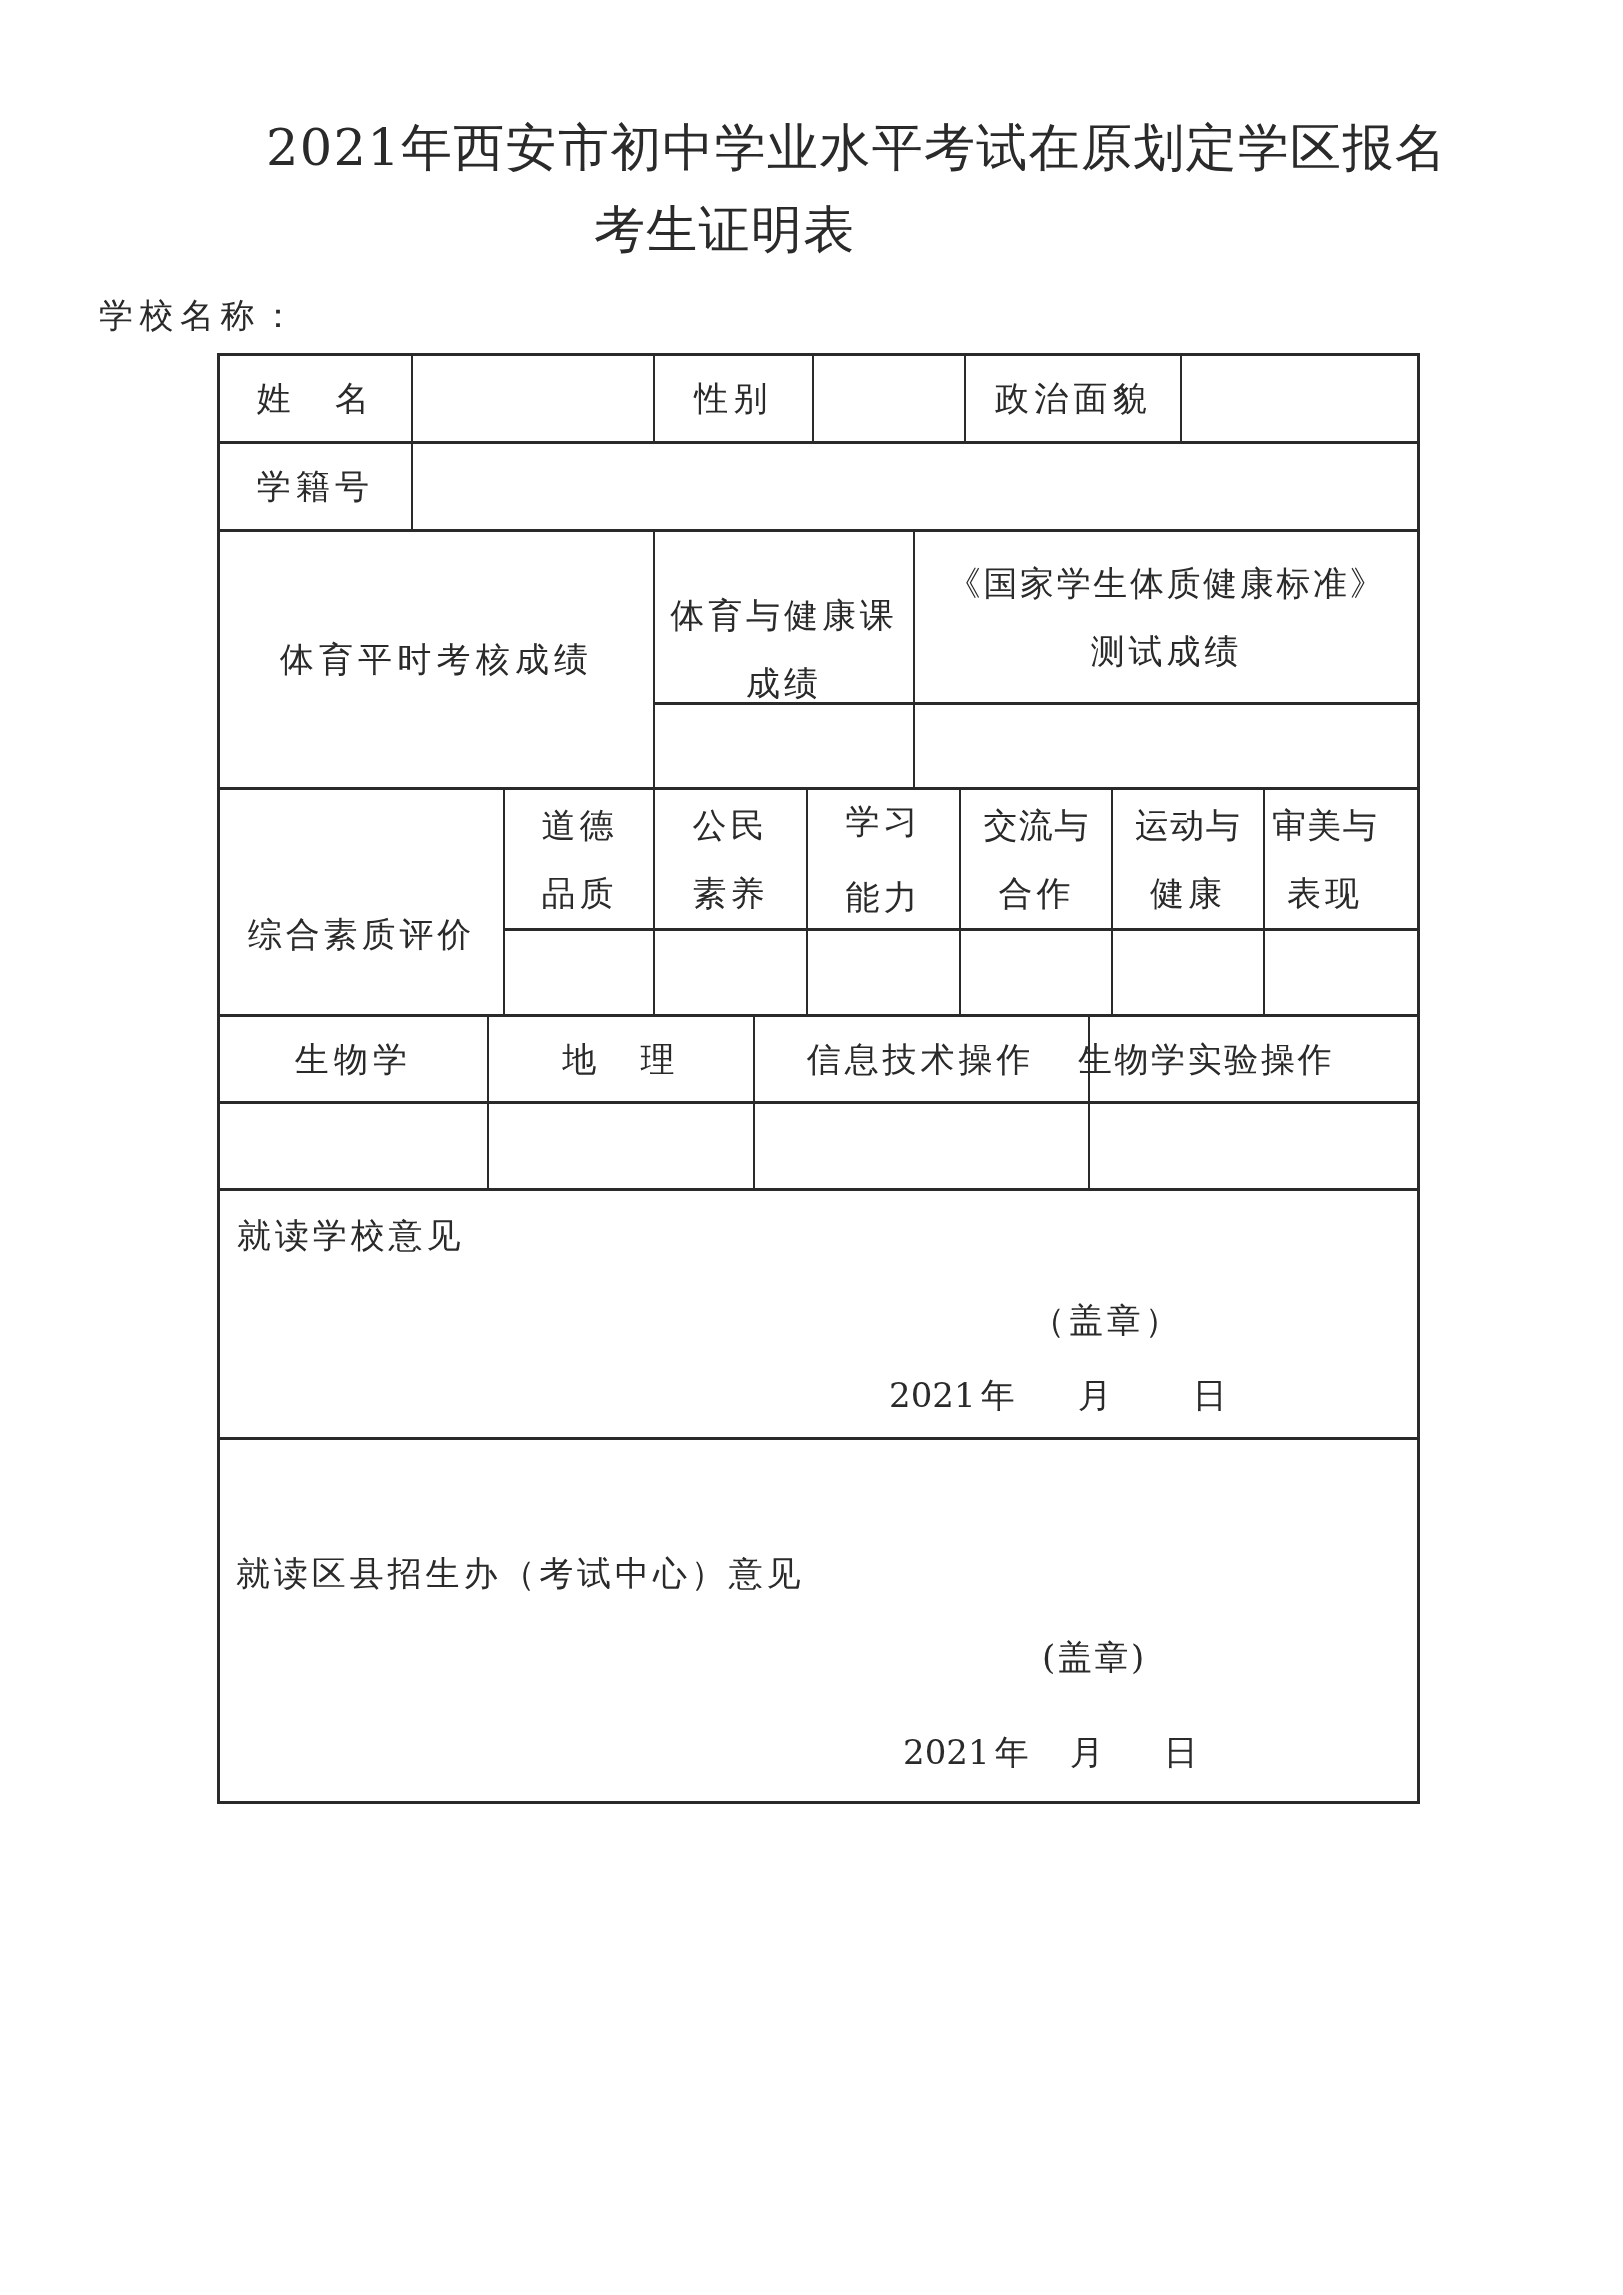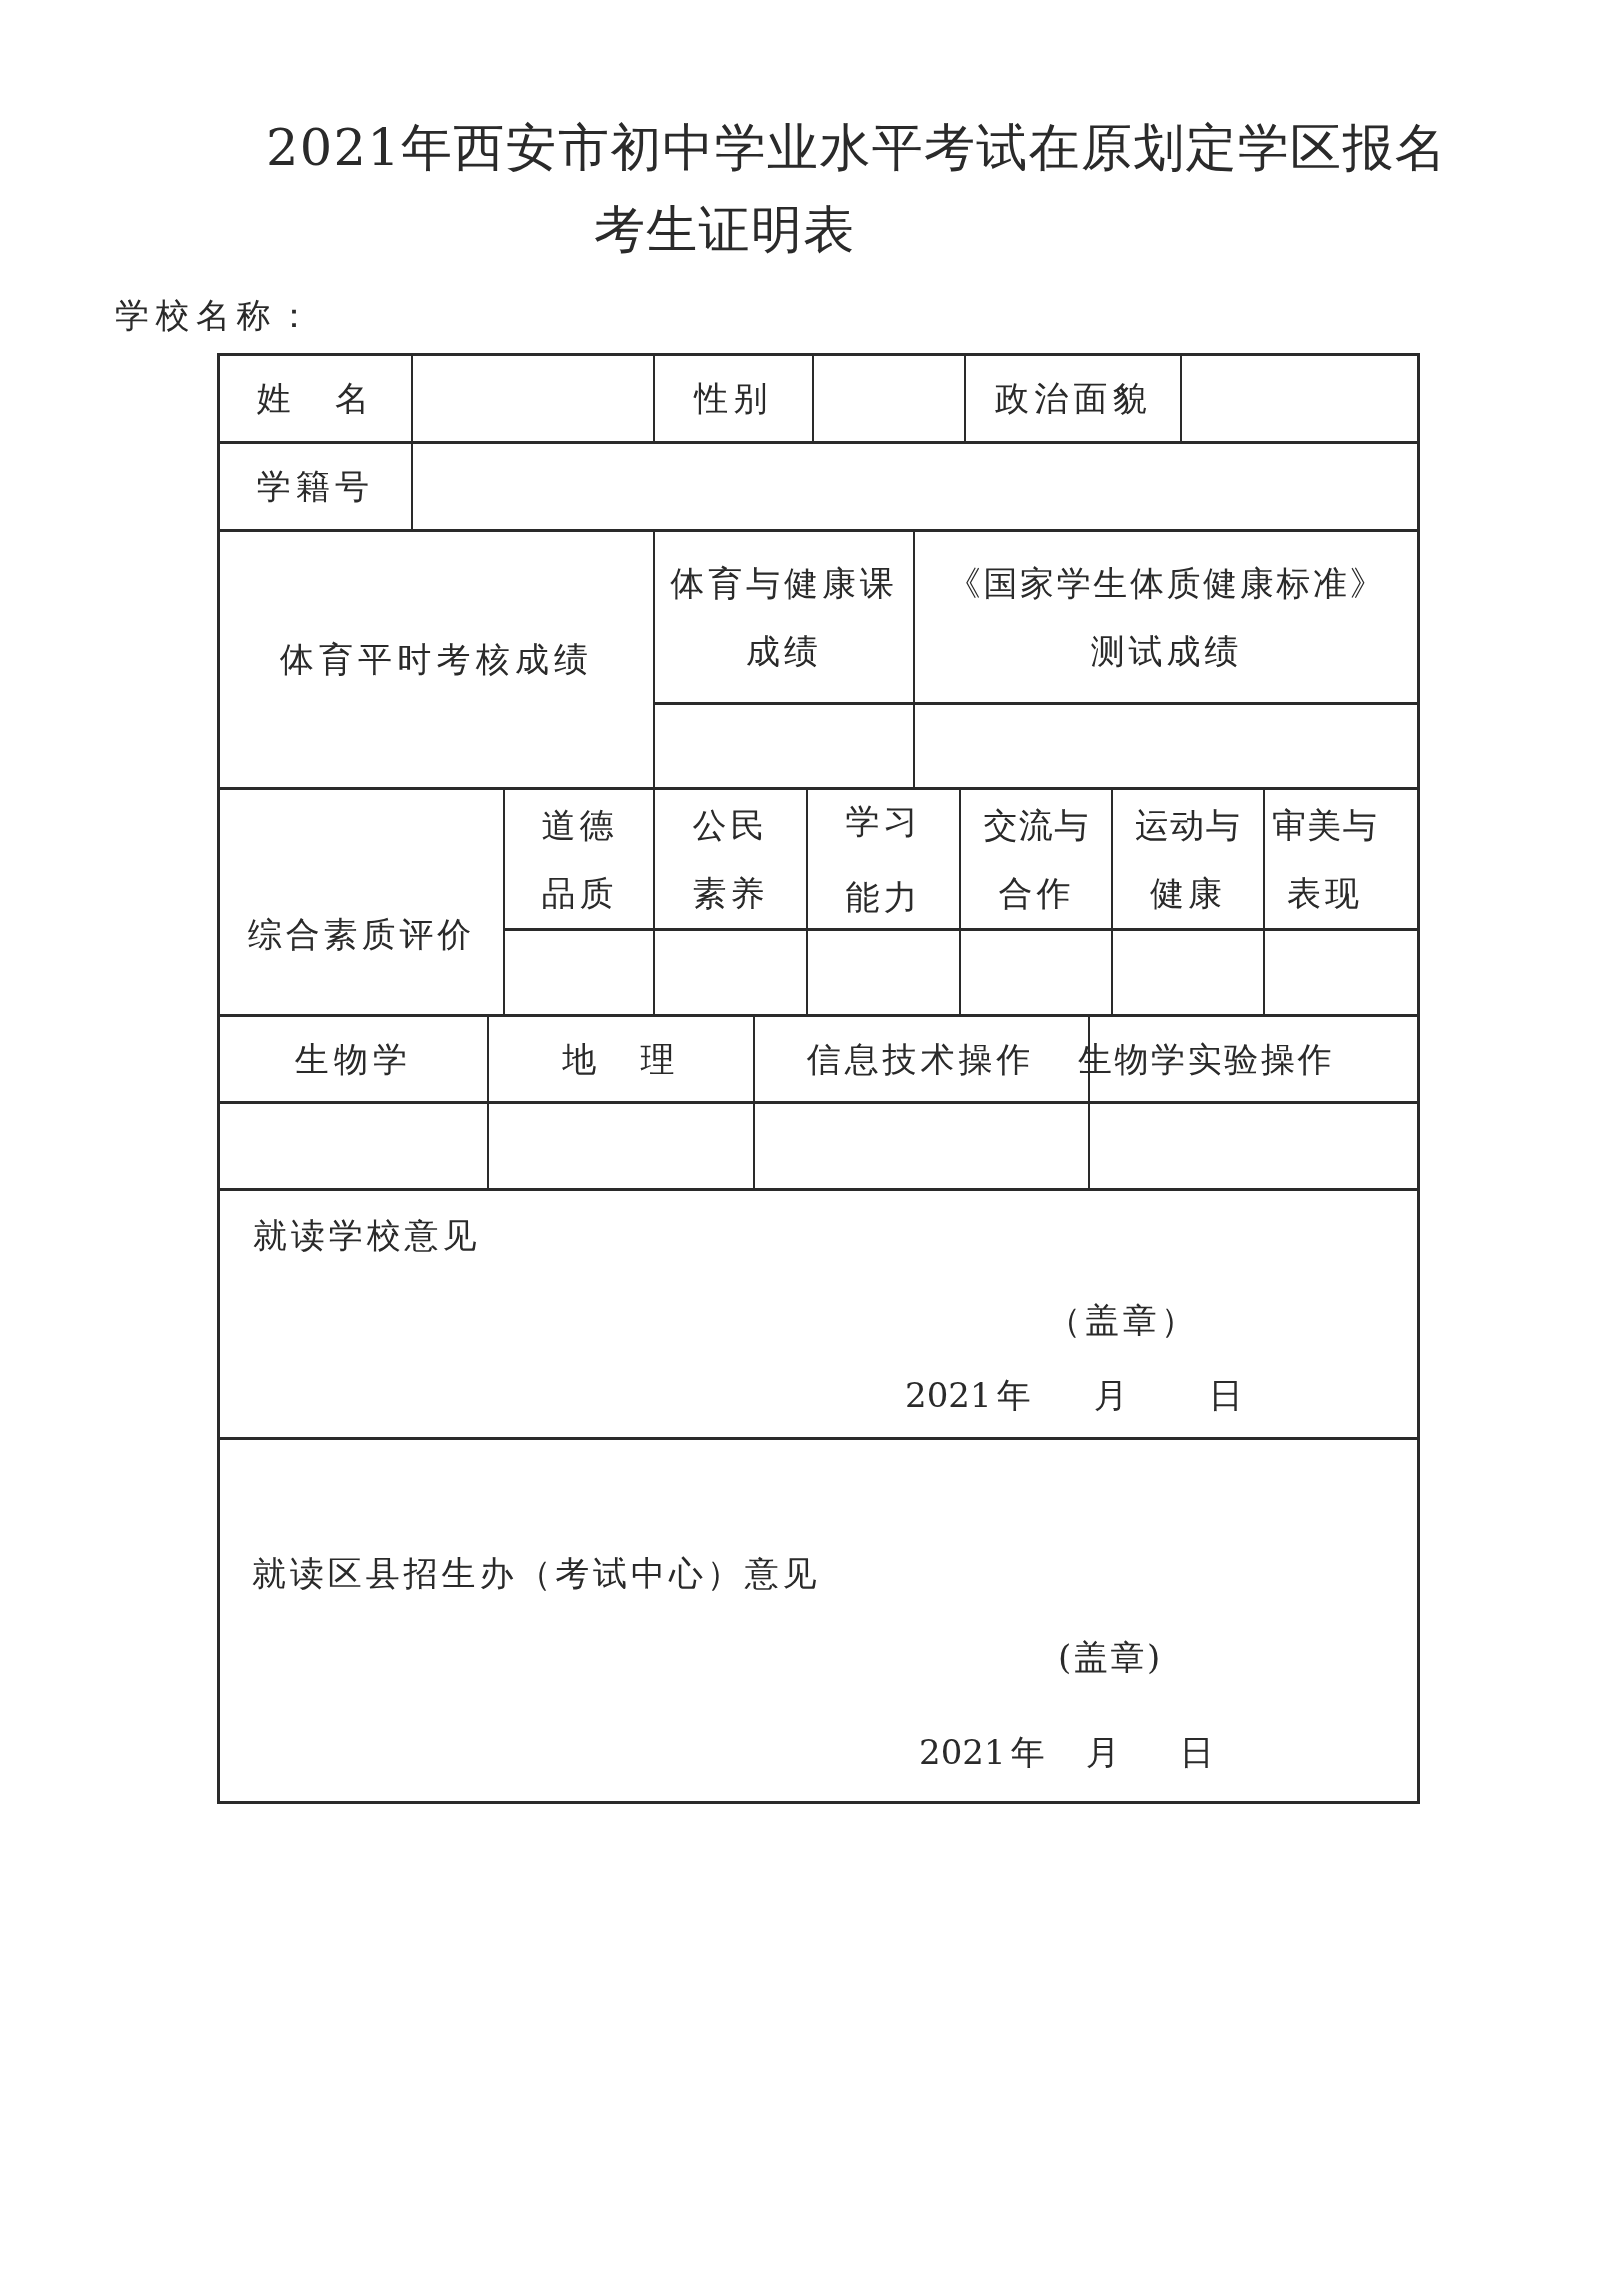--- a/index.html
+++ b/index.html
@@ -1,20 +1,20 @@
 <!DOCTYPE html>
 <html style="font-size:10.5px"><head>
 <meta charset="utf-8">
 <style>
   html, body { margin:0; padding:0; background:#ffffff; }
   body { width:1623px; height:2295px; position:relative; overflow:hidden;
          font-family: "DejaVu Serif", "Liberation Serif", serif; color:#2a2a2a; }
   .abs { position:absolute; }
   .title { font-size:51px; letter-spacing:1.3px; white-space:nowrap; line-height:1; }
-  .label { font-size:34px; letter-spacing:6.5px; white-space:nowrap; line-height:1;margin-left:16px; }
+  .label { font-size:34px; letter-spacing:6.5px; white-space:nowrap; line-height:1; }
   .hl { position:absolute; background:#2a2a2a; height:3.3px; }
   .vl { position:absolute; background:#2a2a2a; width:2px; }
   .cell { position:absolute; display:flex; align-items:center; justify-content:center;
           text-align:center; }
   .cell-text { font-size:34px; letter-spacing:5.2px; line-height:1.9; white-space:nowrap; }
   .two-line { display:flex; flex-direction:column; align-items:center; justify-content:center; }
   .two-line span { display:block; font-size:34px; letter-spacing:3.9px; line-height:68px; white-space:nowrap; }
 </style>
 </head>
 <body>
@@ -87,21 +87,21 @@
 <div class="cell" style="left:220px; top:444px; width:191px; height:84px;">
   <span class="cell-text">学籍号</span>
 </div>
 <div class="cell" style="left:413px; top:444px; width:1004px; height:84px;">
   <span class="cell-text"></span>
 </div>
 
 <div class="cell" style="left:220px; top:532px; width:433px; height:255px;text-align:right;">
   <span class="cell-text">体育平时考核成绩</span>
 </div>
-<div class="cell two-line" style="left:655px; top:532px; width:258px; height:170px;">
+<div class="cell two-line" style="left:655px; top:564px; width:258px; height:170px;">
   <span>体育与健康课</span>
   <span>成绩</span>
 </div>
 <div class="cell two-line" style="left:915px; top:532px; width:503px; height:170px;">
   <span style="letter-spacing:2.6px;">《国家学生体质健康标准》</span>
   <span>测试成绩</span>
 </div>
 <div class="cell" style="left:655px; top:705px; width:258px; height:82px;">
   <span class="cell-text"></span>
 </div>

